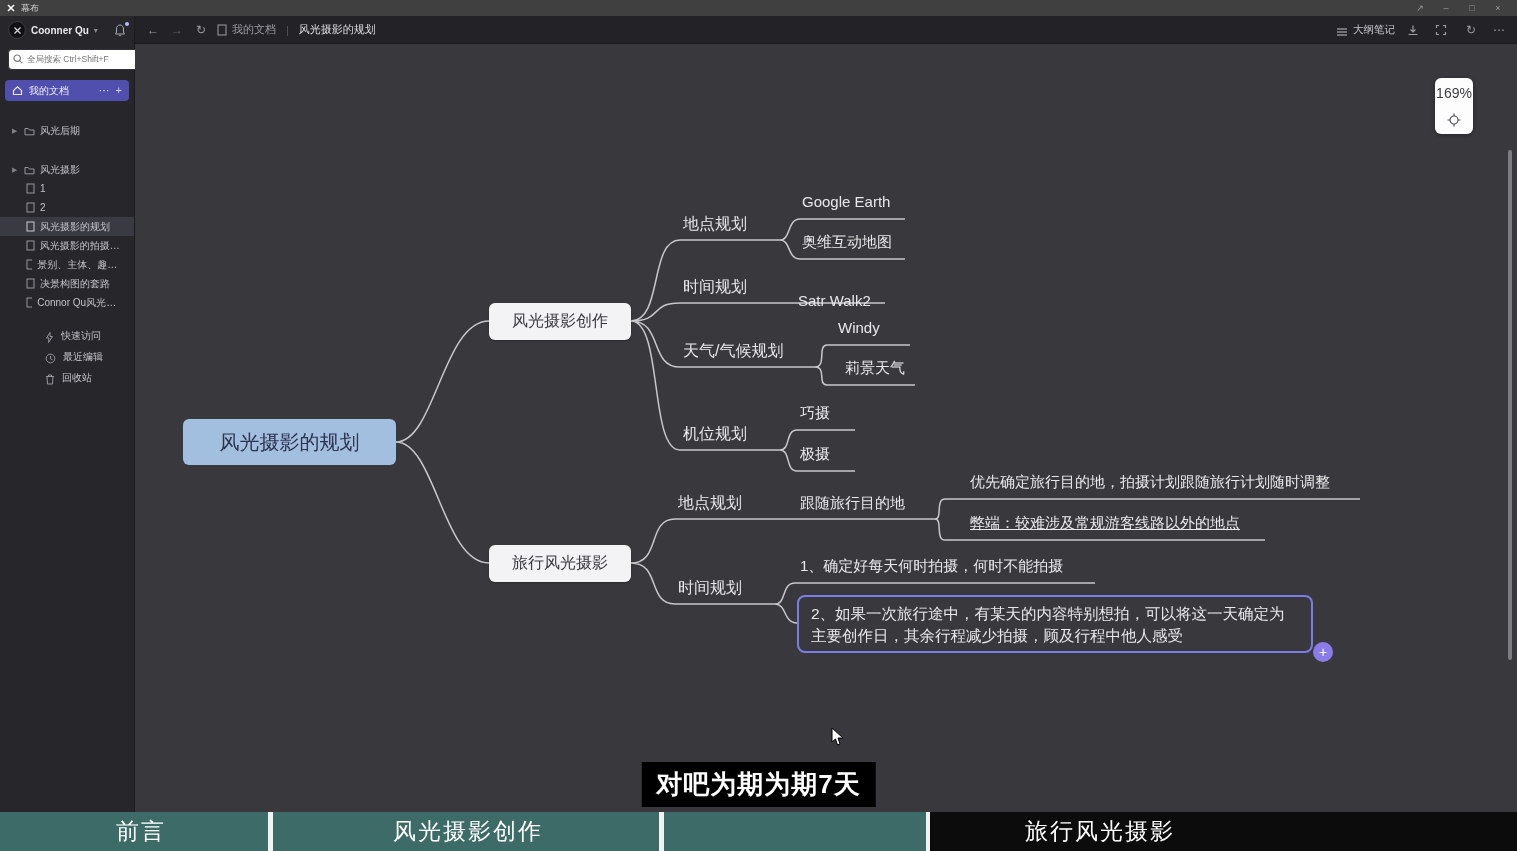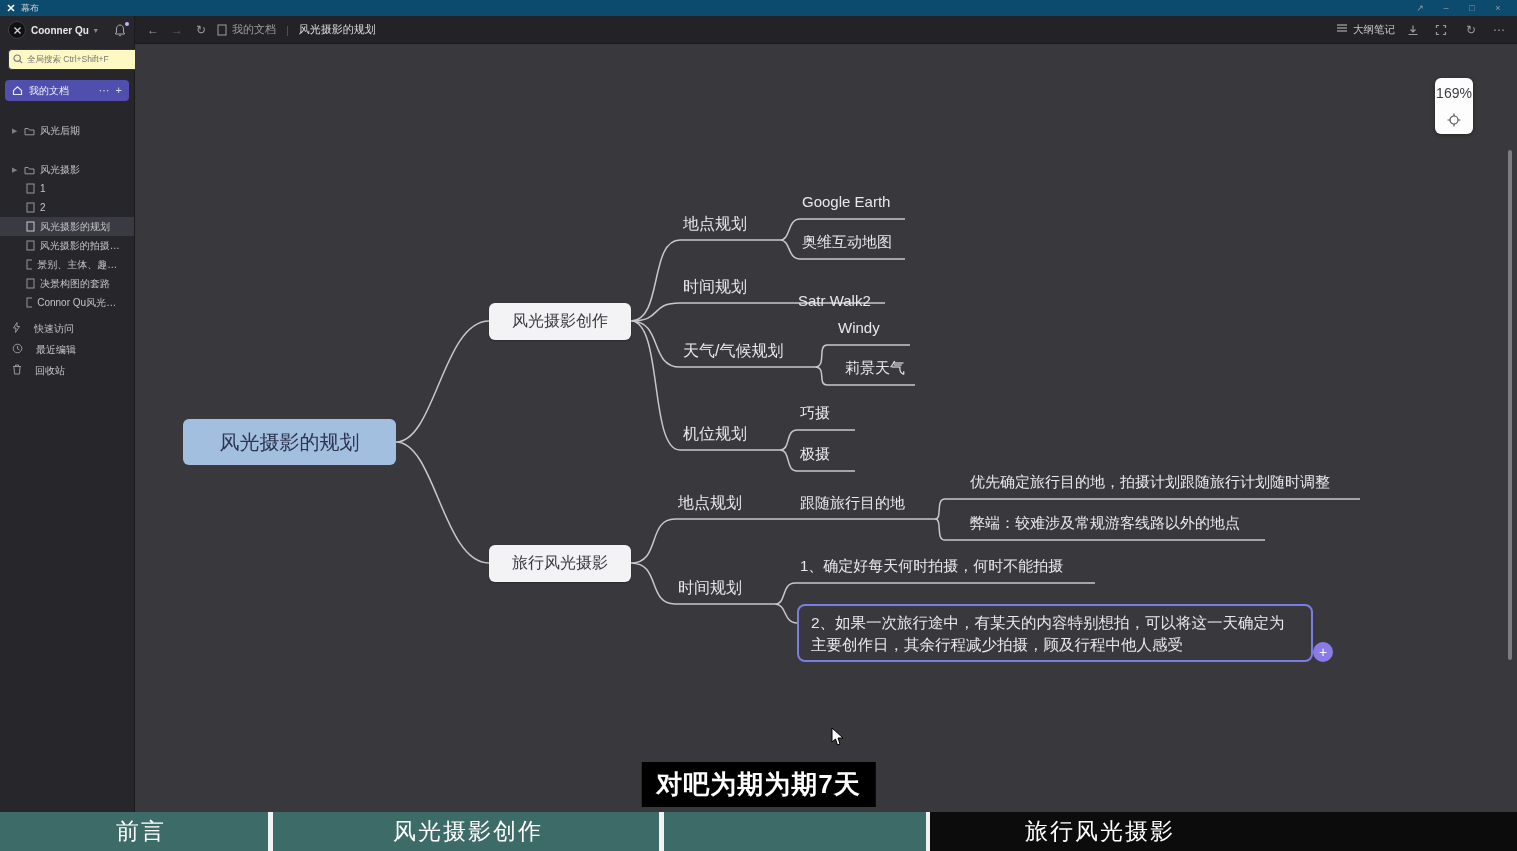--- a/index.html
+++ b/index.html
@@ -1,86 +1,86 @@
 <!DOCTYPE html>
 <html><head>
 <meta charset="utf-8">
 <style>
   * { margin:0; padding:0; box-sizing:border-box; }
   html,body { width:1517px; height:851px; overflow:hidden; background:#1c1c1f;
     font-family:"Liberation Sans", sans-serif; }
   .app { position:relative; width:1517px; height:851px; background:#1c1c1f; overflow:hidden; }
 
   
-  .titlebar { position:absolute; left:0; top:0; width:100%; height:16px; background:#0c4a6e;
+  .titlebar { position:absolute; left:0; top:0; width:100%; height:16px; background:#404040;
     display:flex; align-items:center; padding:0 6px; color:#cfcfd4; font-size:9px; z-index:40; }
   .titlebar .logo { margin-right:5px; display:flex; align-items:center; }
   .titlebar .spacer { flex:1; }
   .win-btn { width:26px; height:16px; display:flex; align-items:center; justify-content:center;
     color:#9a9aa0; font-size:9px; cursor:default; }
 
   
   .body-row { position:absolute; top:16px; left:0; right:0; bottom:0; display:flex; }
 
   
   .sidebar { width:135px; background:#26262b; border-right:1px solid #1b1b1e; position:relative;
     color:#c3c3c9; font-size:10px; flex:none; }
   .user-row { height:28px; display:flex; align-items:center; padding:0 8px; gap:5px; }
   .avatar { width:18px; height:18px; border-radius:50%; background:#111114; border:1px solid #3c3c42;
     display:flex; align-items:center; justify-content:center; flex:none; }
   .user-name { color:#e8e8ec; font-size:10px; font-weight:bold; white-space:nowrap; }
   .user-caret { color:#8a8a90; font-size:8px; }
   .bell-wrap { margin-left:auto; position:relative; }
   .bell-dot { position:absolute; top:-2px; right:-3px; width:4px; height:4px; background:#b9b9ff; border-radius:50%; }
   .search-row { display:flex; align-items:center; gap:6px; padding:4px 8px 6px 8px; }
-  .search-input { flex:1; height:21px; background:#fef9c3; border:1px solid #313136; border-radius:4px;
+  .search-input { flex:1; height:21px; background:#ffffff; border:1px solid #313136; border-radius:4px;
     color:#8a8a92; font-size:8.5px; padding:0 4px 0 18px; outline:none; font-family:"Liberation Sans",sans-serif; }
   .search-ic { position:absolute; left:13px; margin-top:0px; pointer-events:none; }
   .add-circle { width:22px; height:22px; border-radius:50%; background:#5f5cd6; color:#fff;
     display:flex; align-items:center; justify-content:center; font-size:13px; flex:none; cursor:pointer; }
   .nav-item { margin:4px 5px; height:21px; background:#504fae; border-radius:4px; display:flex;
     align-items:center; padding:0 7px; gap:6px; color:#f0f0f6; cursor:pointer; }
   .nav-item .right-ops { margin-left:auto; display:flex; gap:6px; color:#d6d6f6; font-size:11px; }
   .tree-row { height:19px; display:flex; align-items:center; gap:5px; padding:0 8px 0 12px;
     cursor:pointer; white-space:nowrap; overflow:hidden;margin-top:20px; }
   .tree-row .caret { color:#7e7e86; font-size:7px; width:7px; flex:none; }
   .doc-row { height:19px; display:flex; align-items:center; gap:5px; padding:0 8px 0 26px;
     cursor:pointer; white-space:nowrap; overflow:hidden; }
   .doc-row.selected { background:#3a3a42; }
   .row-label { overflow:hidden; text-overflow:ellipsis; }
   .shortcuts { margin-top:10px; }
-  .shortcut-row { height:21px; display:flex; align-items:flex-start; gap:13px; padding:0 8px 0 12px; cursor:pointer; }
+  .shortcut-row { height:21px; display:flex; align-items:flex-end; gap:7px; padding:0 8px 0 12px; cursor:pointer;margin-left:33px; }
   .bottom-hint { position:absolute; left:8px; bottom:28px; font-size:8px; color:#84848c; }
 
   
   .content { flex:1; display:flex; flex-direction:column; position:relative; }
   .toolbar { height:28px; background:#232327; border-bottom:1px solid #19191c; display:flex;
     align-items:center; padding:0 10px; color:#b9b9c0; font-size:11px; gap:8px; flex:none; }
   .tb-ic { color:#9b9ba2; font-size:12px; width:16px; text-align:center; cursor:pointer; }
   .tb-ic.dim { color:#5f5f66; }
   .crumb { display:flex; align-items:center; gap:5px; color:#9c9ca4; cursor:pointer; }
   .sep { color:#55555c; margin:0 2px; }
   .doc-title { color:#dcdce2; }
   .tb-right { margin-left:auto; display:flex; align-items:center; gap:12px; }
-  .outline-btn { display:flex; align-items:flex-start; gap:5px; color:#c4c4cc; cursor:pointer; font-size:10.5px; }
+  .outline-btn { display:flex; align-items:flex-end; gap:5px; color:#c4c4cc; cursor:pointer; font-size:10.5px; }
 
   
   .canvas { flex:1; position:relative; background:#39393d; overflow:hidden; }
   .links { position:absolute; left:0; top:0; }
   .mm-root { position:absolute; left:48px; top:375px; width:213px; height:46px; background:#a2bfdf;
     color:#2e3450; border-radius:6px; display:flex; align-items:center; justify-content:center;
     font-size:20px; cursor:pointer; }
   .mm-branch { position:absolute; width:142px; height:37px; background:#f3f3f5; color:#3a3a40;
     border-radius:6px; display:flex; align-items:center; justify-content:center; font-size:16px;
     box-shadow:0 1px 2px rgba(0,0,0,0.25); cursor:pointer; }
   .mm-text { position:absolute; color:#e8e8ea; font-size:15px; white-space:nowrap; cursor:pointer; }
   .mm-text.l2 { font-size:16px; }
   .mm-selbox { position:absolute; left:662px; top:551px; width:516px; height:58px;
     border:2px solid #7b7de6; border-radius:8px; padding:6px 12px; color:#e8e8ea; font-size:15.5px;
-    line-height:1.45; cursor:text;margin-top:9px; }
+    line-height:1.45; cursor:text; }
   .plus-btn { position:absolute; left:1178px; top:598px; width:20px; height:20px; border-radius:50%;
     background:#8a7ce8; color:#fff; display:flex; align-items:center; justify-content:center;
     font-size:14px; cursor:pointer; }
   .zoom-widget { position:absolute; left:1300px; top:34px; width:38px; height:56px; background:#fdfdfd;
     border-radius:6px; box-shadow:0 1px 4px rgba(0,0,0,0.35); display:flex; flex-direction:column;
     align-items:center; justify-content:space-between; padding:7px 0; cursor:pointer; }
   .zoom-label { font-size:14px; color:#3c3c42; }
   .vscroll { position:absolute; right:5px; top:106px; width:4px; height:510px; background:#7c7c82;
     border-radius:2px; cursor:pointer; }
   .cursor { position:absolute; left:696px; top:683px; z-index:10; }
@@ -332,21 +332,21 @@
         <div class="mm-text" style="left:703px; top:275px;">Windy</div>
         <div class="mm-text" style="left:710px; top:315px;">莉景天气</div>
         <div class="mm-text" style="left:665px; top:360px;">巧摄</div>
         <div class="mm-text" style="left:665px; top:401px;">极摄</div>
 
         <div class="mm-text l2" style="left:543px; top:449px;">地点规划</div>
         <div class="mm-text l2" style="left:543px; top:534px;">时间规划</div>
 
         <div class="mm-text" style="left:665px; top:450px;">跟随旅行目的地</div>
         <div class="mm-text" style="left:835px; top:429px;">优先确定旅行目的地，拍摄计划跟随旅行计划随时调整</div>
-        <div class="mm-text" style="left:835px; top:470px;">弊端：较难涉及常规游客线路以外的地点</div>
+        <div class="mm-text" style="left:835px; top:470px;text-decoration:underline;">弊端：较难涉及常规游客线路以外的地点</div>
         <div class="mm-text" style="left:665px; top:513px;">1、确定好每天何时拍摄，何时不能拍摄</div>
 
         <div class="mm-selbox">2、如果一次旅行途中，有某天的内容特别想拍，可以将这一天确定为主要创作日，其余行程减少拍摄，顾及行程中他人感受</div>
         <div class="plus-btn">+</div>
 
         <div class="zoom-widget">
           <span class="zoom-label">169%</span>
           <svg class="icon" width="14" height="14">
               <circle cx="7" cy="7" r="4" fill="none" stroke="#55555c" stroke-width="1.2"></circle>
               <path d="M7,0.5 L7,3 M7,11 L7,13.5 M0.5,7 L3,7 M11,7 L13.5,7" stroke="#55555c" stroke-width="1.2"></path>

